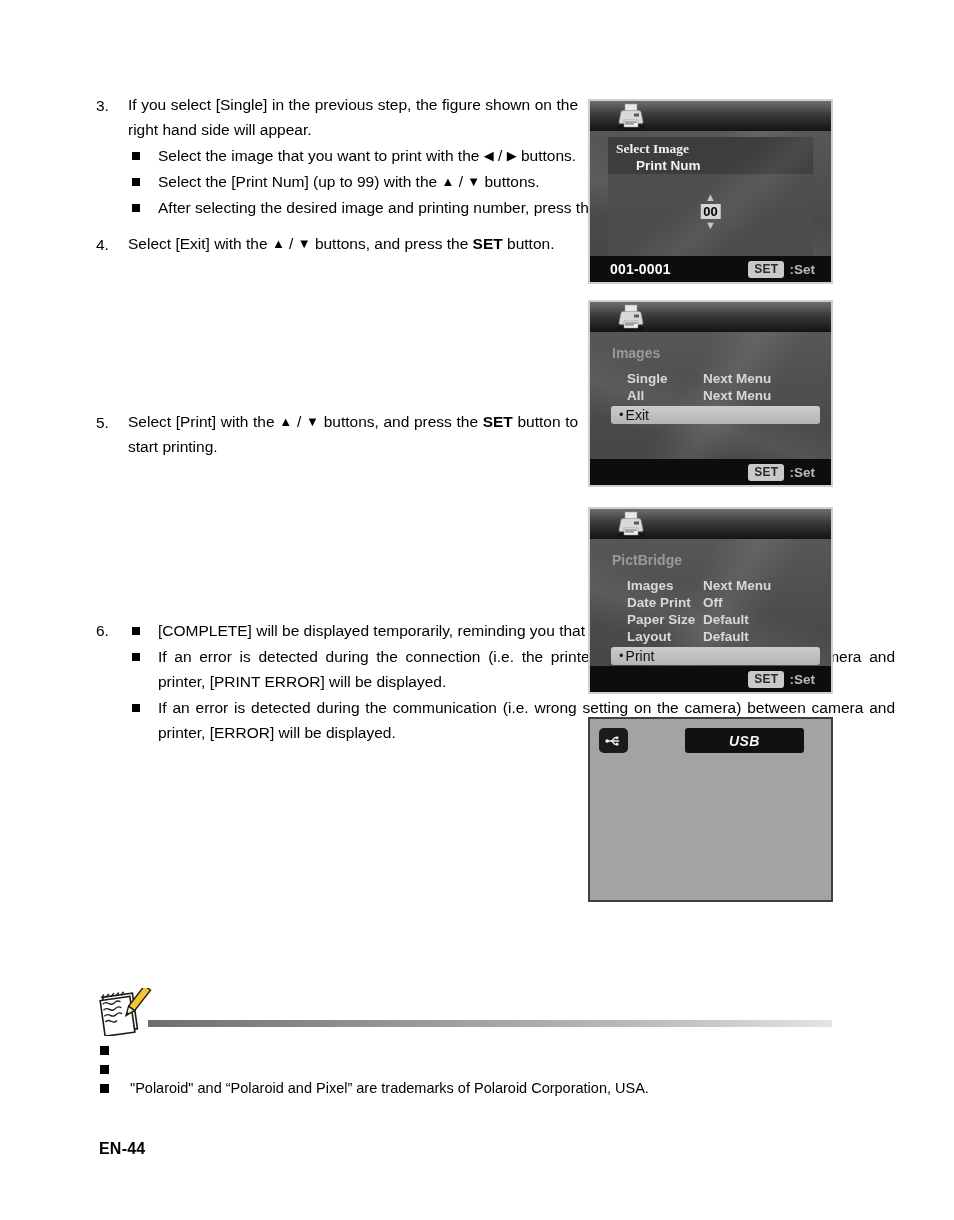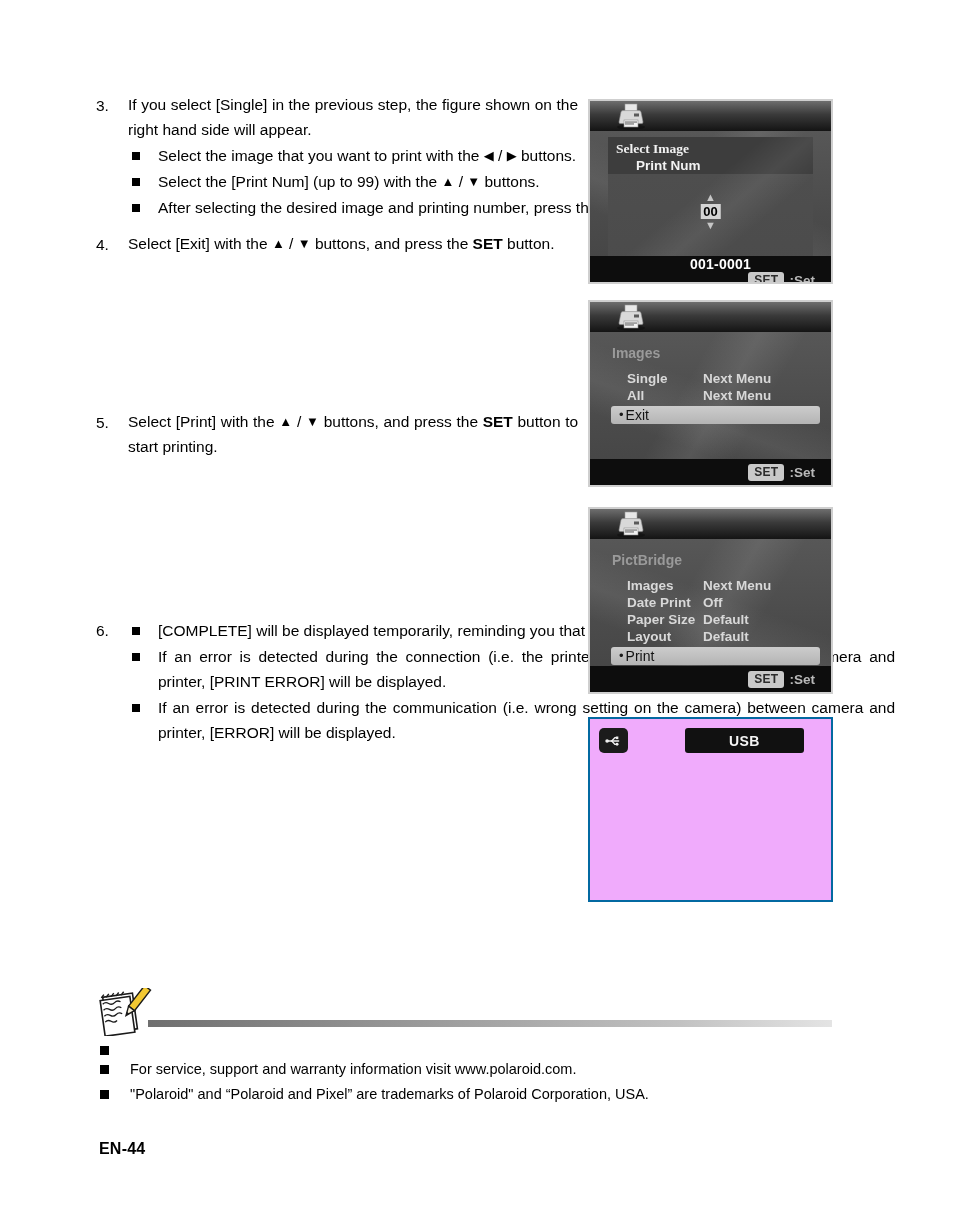--- a/index.html
+++ b/index.html
@@ -146,21 +146,21 @@
   .counter .ar {
     color:#c6c6c6; font-size:11px; line-height:9px; display:block;
   }
   .counter .num {
     display:inline-block;
     background:#d4d4d4; color:#000000;
     font-weight:bold; font-size:13px;
     padding: 0px 3px; margin: 2px 0;
     line-height: 15px;
   }
-  #fig-select-image .scr-bottom { height:26px;flex-direction:column; }
+  #fig-select-image .scr-bottom { height:26px; }
   .si-filenum {
     color:#fff; font-weight:bold; font-size:14px; margin-left:20px; letter-spacing:0.2px;
   }
   #fig-select-image .set-wrap { margin-left:auto; margin-right:16px; display:flex; align-items:center; }
 
   
   #fig-images-menu { left: 588px; top: 300px; width: 245px; height: 187px; }
   #fig-images-menu .scr-body { top:30px; bottom:0; }
   .menu-head {
     position:absolute; left:22px; top:13px;
@@ -184,23 +184,24 @@
 
   
   #fig-pictbridge { left: 588px; top: 507px; width: 245px; height: 187px; }
   #fig-pictbridge .scr-body { top:30px; bottom:0; }
   #fig-pictbridge .scr-bottom { height:26px; }
   #fig-pictbridge .set-wrap { margin-left:auto; margin-right:16px; display:flex; align-items:center; }
 
   
   #fig-printing { left: 588px; top: 717px; width: 245px; height: 185px; }
   #fig-printing .scr {
-    border: 2px solid #0369a1;
-    background:#f0abfc;
+    border: 2px solid #404040;
+    background:#a3a3a3;
     padding: 9px;
+    font-style: italic;
   }
   .pr-inner { position:relative; width:100%; height:100%; }
   .pr-topbar { position:relative; height:25px; }
   .usb-icon-box {
     position:absolute; left:0; top:0;
     width:29px; height:25px;
     background:#1b1b1b; border-radius:5px;
     display:flex; align-items:center; justify-content:center;
   }
   .usb-label {
@@ -531,21 +532,20 @@
     <div class="note-list">
       <div class="note-item">
         <div class="note-sq">
             <i></i>
           </div>
       </div>
       <div class="note-item">
         <div class="note-sq">
             <i></i>
           </div>
-        <div class="note-tx">For service, support and warranty information visit www.polaroid.com.</div>
       </div>
       <div class="note-item">
         <div class="note-sq">
             <i></i>
           </div>
         <div class="note-tx">"Polaroid" and “Polaroid and Pixel” are trademarks of Polaroid Corporation, USA.</div>
       </div>
     </div>
   </div>
 

